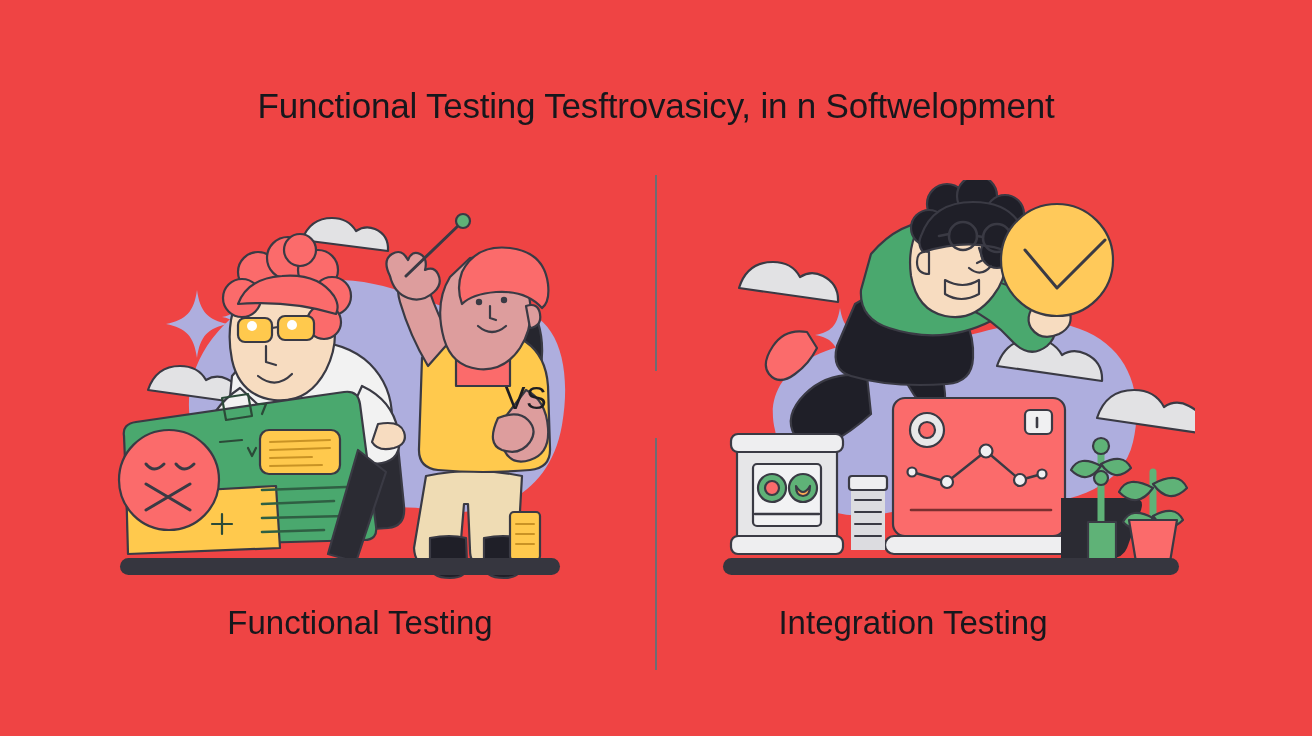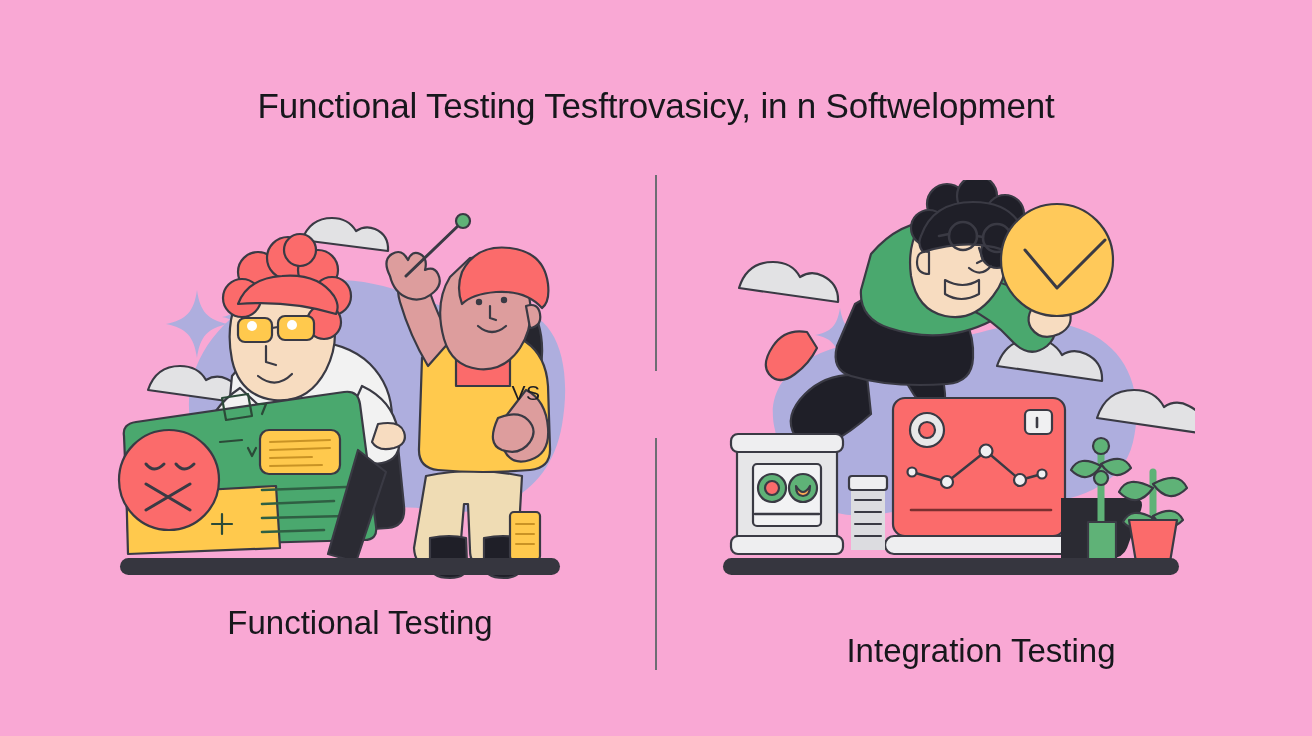--- a/index.html
+++ b/index.html
@@ -5,21 +5,21 @@
   * { box-sizing: border-box; margin: 0; padding: 0; }
   html, body {
     width: 1312px; height: 736px;
     background: #ffffff;
     font-family: "Liberation Sans", sans-serif;
     overflow: hidden;
   }
   #canvas {
     position: relative;
     width: 1312px; height: 736px;
-    background: #f9a8d4;
+    background: #ef4444;
     overflow: hidden;
   }
 
   
   .title {
     position: absolute;
     top: 86px; left: 0; width: 1312px;
     text-align: center;
     font-size: 35px;
     font-weight: 500;
@@ -35,38 +35,38 @@
     width: 2px;
     background: #6d6d73;
   }
   .divider-top    { top: 175px;  height: 196px; }
   .divider-bottom { top: 438px;  height: 232px; }
   .vs-label {
     position: absolute;
     left: 0; width: 1052px;
     top: 381px;
     text-align: center;
-    font-size: 21px;
+    font-size: 31px;
     font-weight: 500;
     color: #1d1d22;
     letter-spacing: 0.5px;
   }
 
   
   .caption {
     position: absolute;
     top: 604px;
     font-size: 33px;
     font-weight: 400;
     color: #17171c;
     text-align: center;
     width: 520px;
   }
   .caption-left  { left: 100px; }
-  .caption-right { left: 721px; margin-top: 28px; }
+  .caption-right { left: 653px; }
 
   
   .panel { position: absolute; top: 180px; }
   .panel svg { display: block; }
   .panel-left  { left: 112px; }
   .panel-right { left: 715px; }
 </style>
 </head>
 <body>
 

